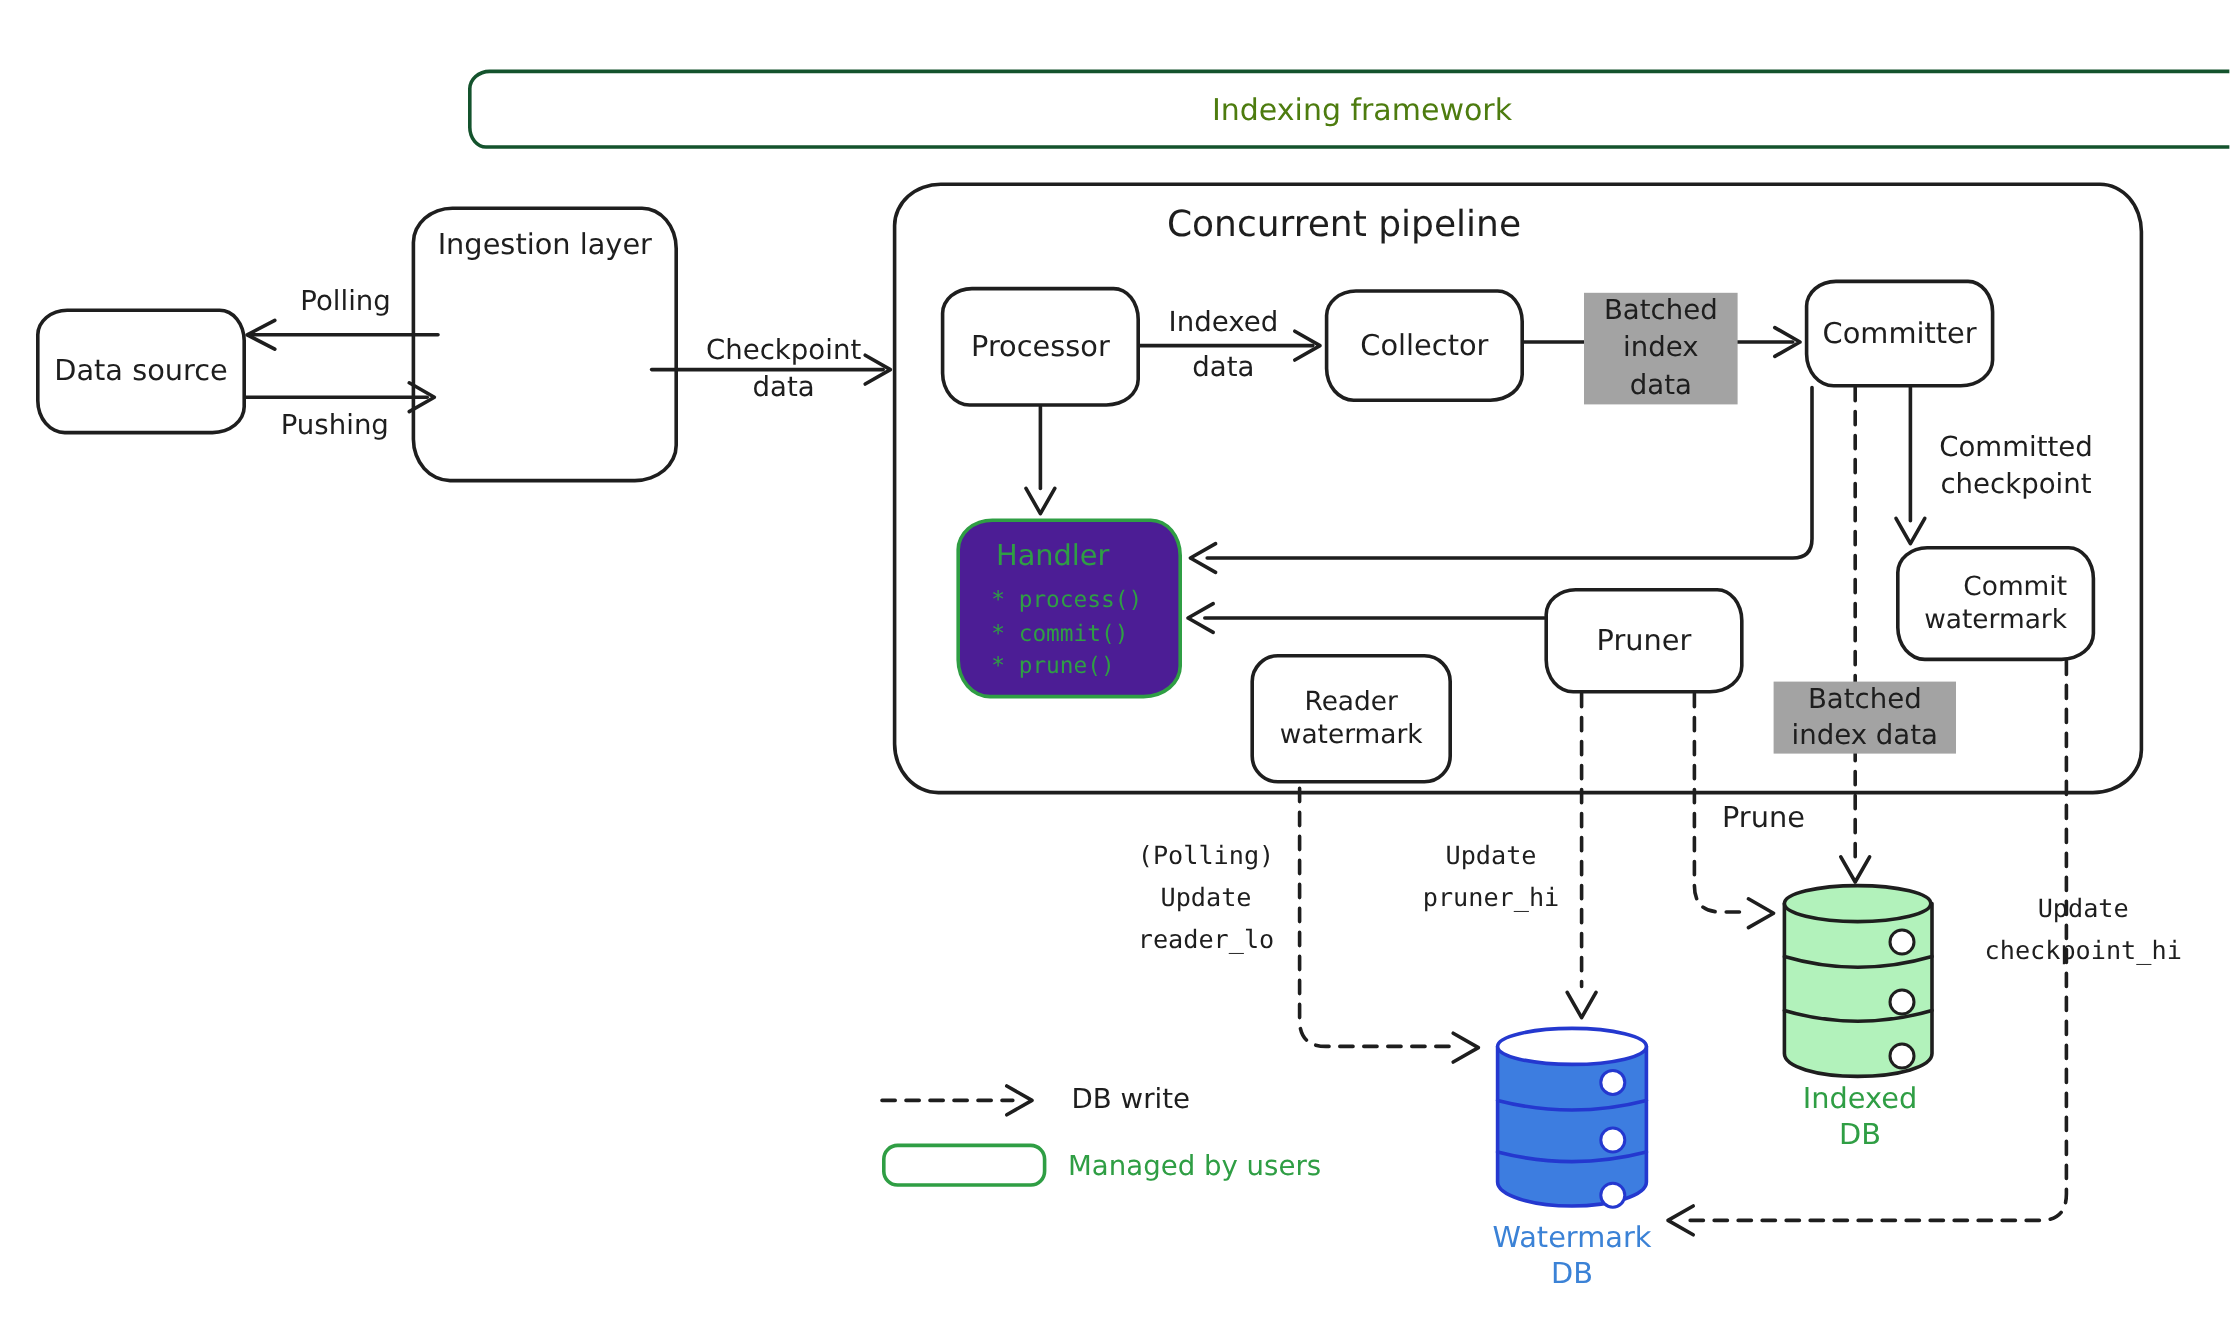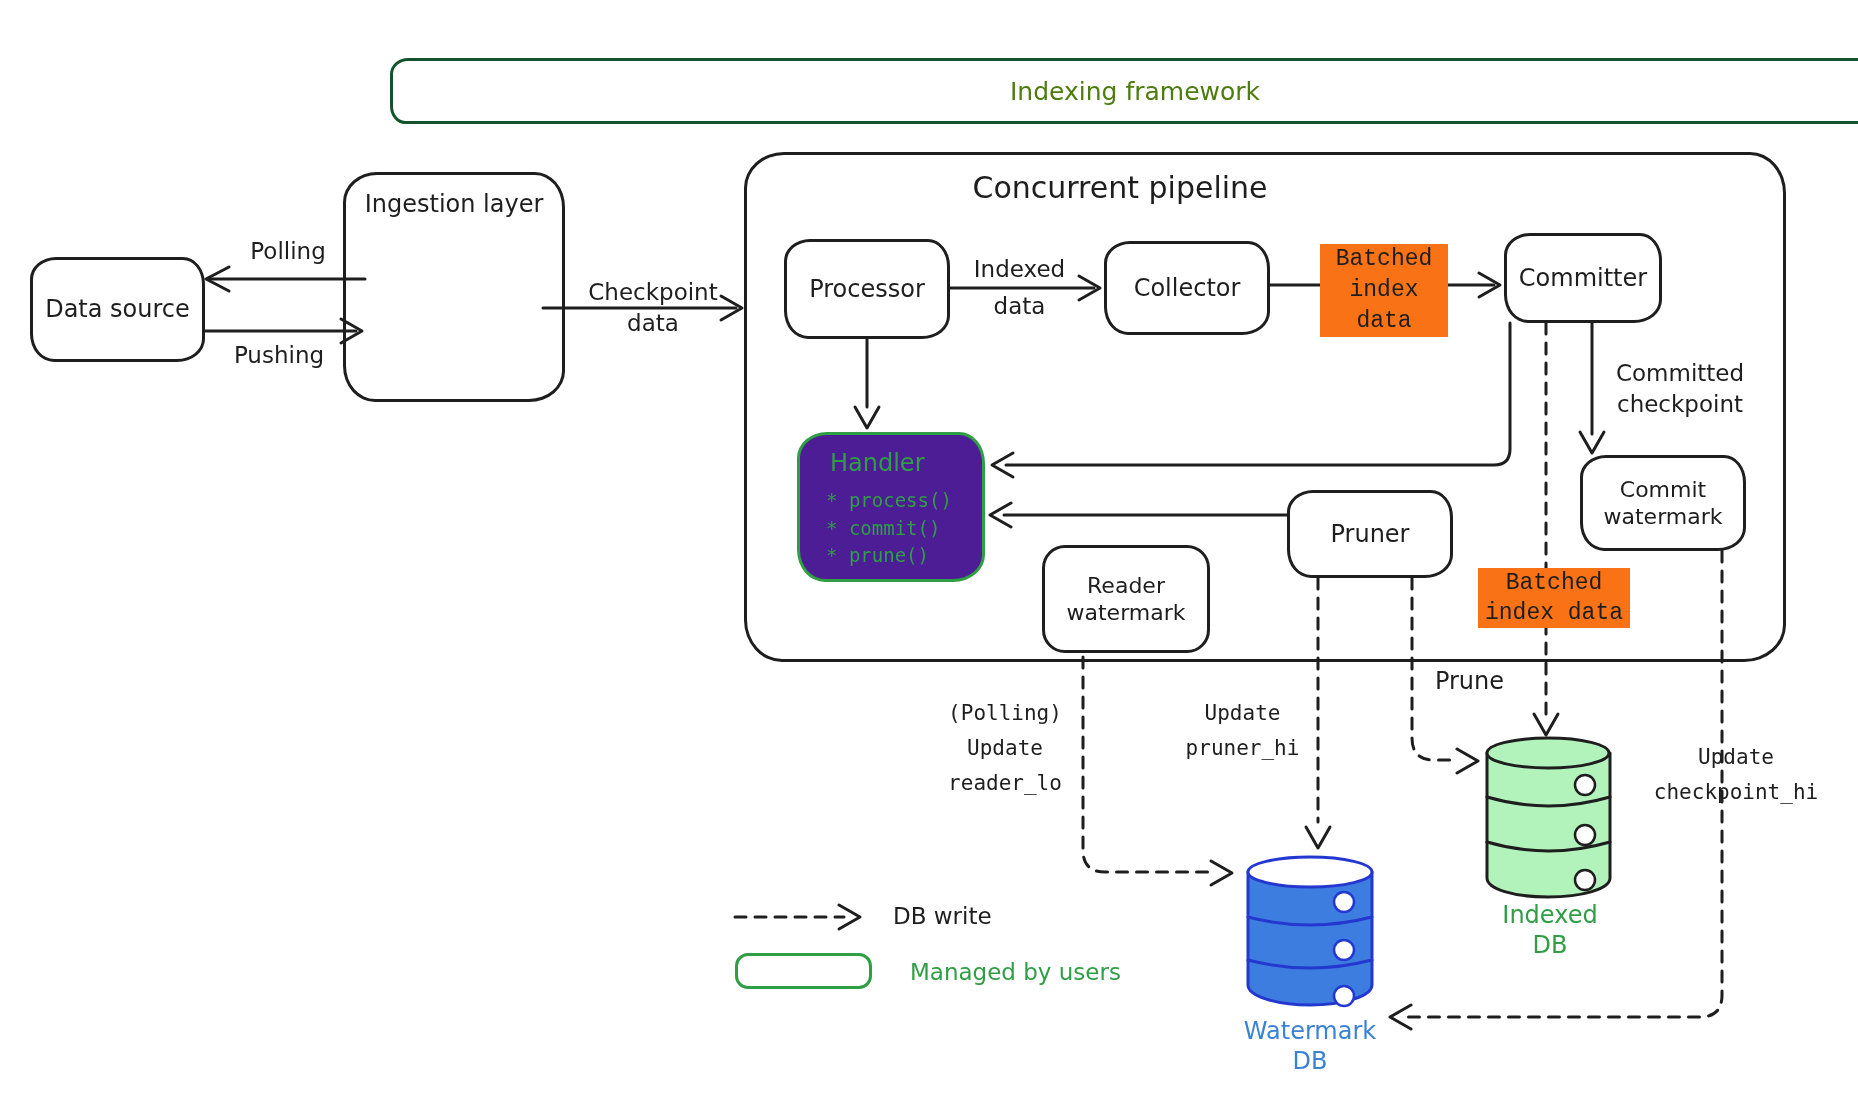--- a/index.html
+++ b/index.html
@@ -11,21 +11,21 @@
   .node,.lbl{position:absolute;z-index:2;box-sizing:border-box;}
   .node{
     border:3px solid #1e1e1e;background:#ffffff;
     display:flex;align-items:center;justify-content:center;text-align:center;
     font-size:24px;line-height:1.2;
     border-radius:26px 22px 28px 24px / 22px 27px 23px 28px;
   }
   .container-node{background:transparent;justify-content:center;align-items:flex-start;}
   .lbl{font-size:23px;line-height:30px;text-align:center;white-space:pre;}
   .mono{font-family:"DejaVu Sans Mono",monospace;font-size:21px;line-height:35px;}
-  .whitebg{background:#f97316;font-family:Liberation Mono, monospace;}
+  .whitebg{background:#a3a3a3;}
   .banner{
     position:absolute;z-index:2;box-sizing:border-box;
     border:3px solid #14532d;border-radius:18px 16px 20px 15px / 16px 19px 15px 18px;
     display:flex;align-items:center;justify-content:center;
     color:#4d7c0f;font-size:25px;margin-left:44px;
   }
   .pipeline-title{position:absolute;z-index:2;font-size:30px;text-align:center;}
   .handler{
     border:3px solid #2f9e44;border-radius:30px 26px 32px 28px / 26px 31px 27px 32px;
     background:#4c1d95;color:#2f9e44;
@@ -194,21 +194,21 @@
   <div class="node" style="left:1287px;top:490px;width:166px;height:88px;">
     <span>Pruner</span>
   </div>
 
   <div class="node" style="left:1042px;top:545px;width:168px;height:108px;font-size:22px;line-height:27px;border-radius:23px;">
     <span style="white-space:pre;">Reader
 watermark</span>
   </div>
 
   <div class="node" style="left:1580px;top:455px;width:166px;height:96px;font-size:22px;line-height:27px;">
-    <span style="white-space:pre;">Commit
+    <span style="white-space:pre;text-align:right;">Commit
 watermark</span>
   </div>
 
   <div class="lbl whitebg" style="left:1478px;top:568px;width:152px;">Batched
 index data</div>
 
   <div class="lbl mono" style="left:935px;top:696px;width:140px;">(Polling)
 Update
 reader_lo</div>
   <div class="lbl mono" style="left:1165px;top:696px;width:155px;">Update
@@ -217,15 +217,15 @@
   <div class="lbl mono" style="left:1630px;top:740px;width:212px;">Update
 checkpoint_hi</div>
 
   <div class="lbl blue" style="left:1230px;top:1016px;width:160px;font-size:24px;">Watermark
 DB</div>
   <div class="lbl green" style="left:1470px;top:900px;width:160px;font-size:24px;">Indexed
 DB</div>
 
   <div class="lbl" style="left:893px;top:901px;width:120px;text-align:left;">DB write</div>
   <div class="legend-box" style="left:735px;top:953px;width:137px;height:36px;"></div>
-  <div class="lbl green" style="left:890px;top:957px;width:260px;text-align:left;margin-left:20px;">Managed by users</div>
+  <div class="lbl green" style="left:890px;top:957px;width:260px;text-align:left;">Managed by users</div>
 
 </div>
 
 </body></html>

